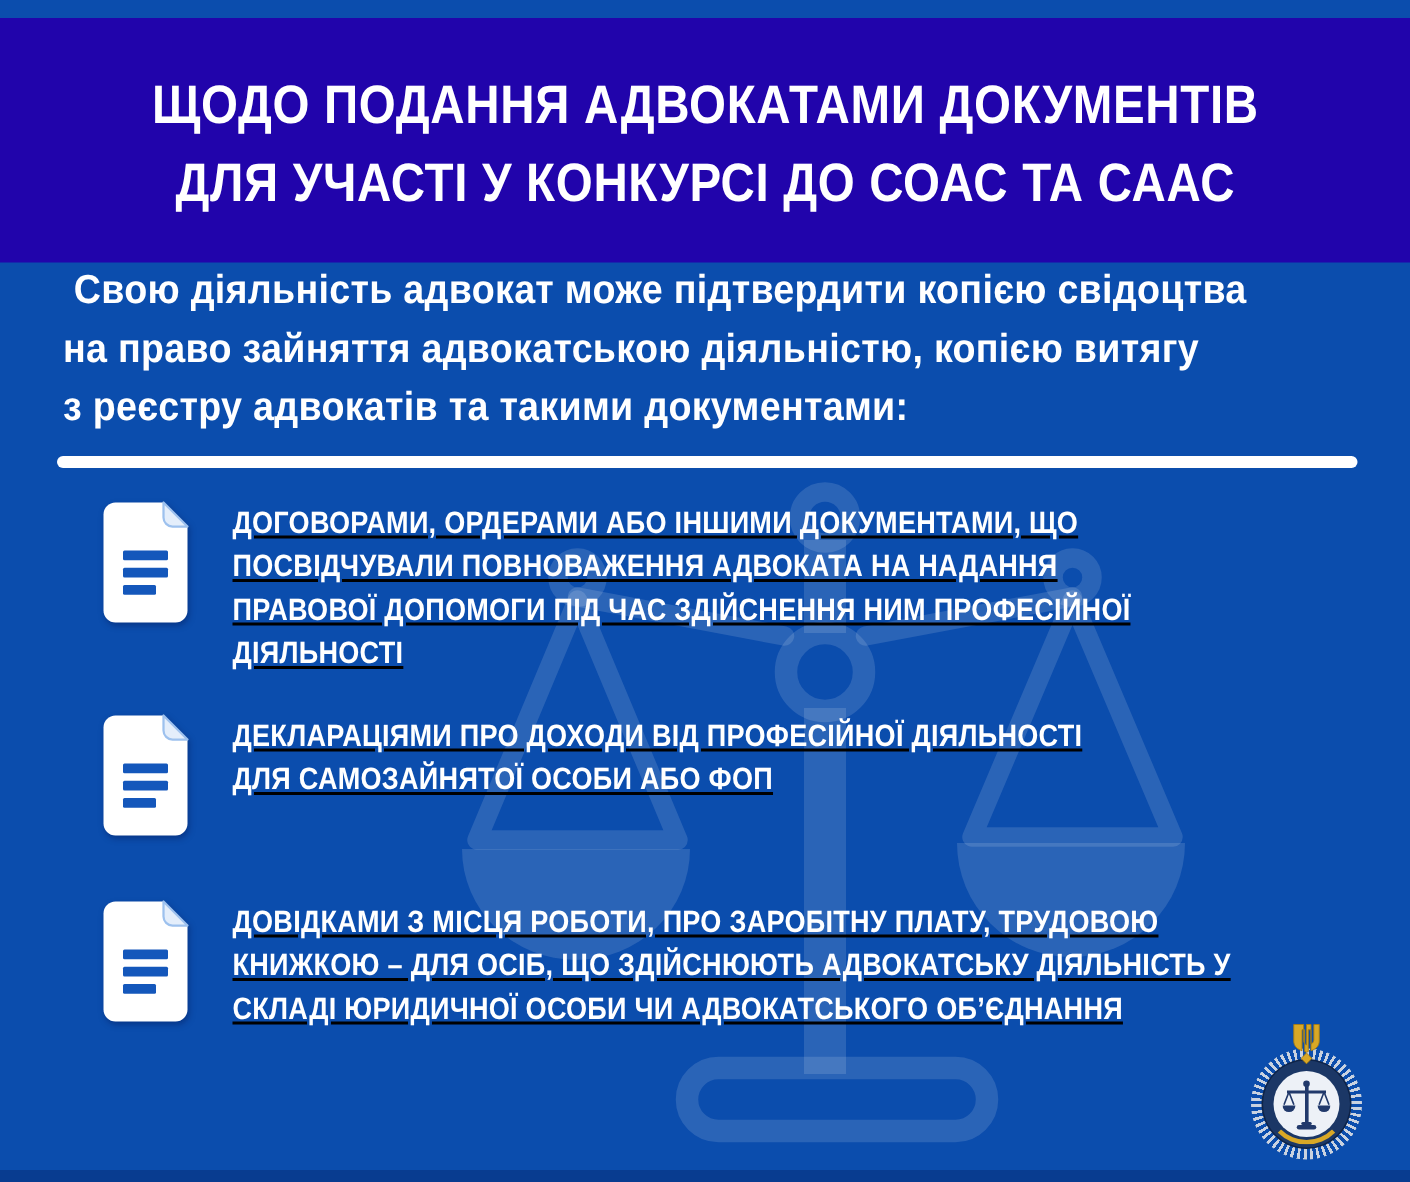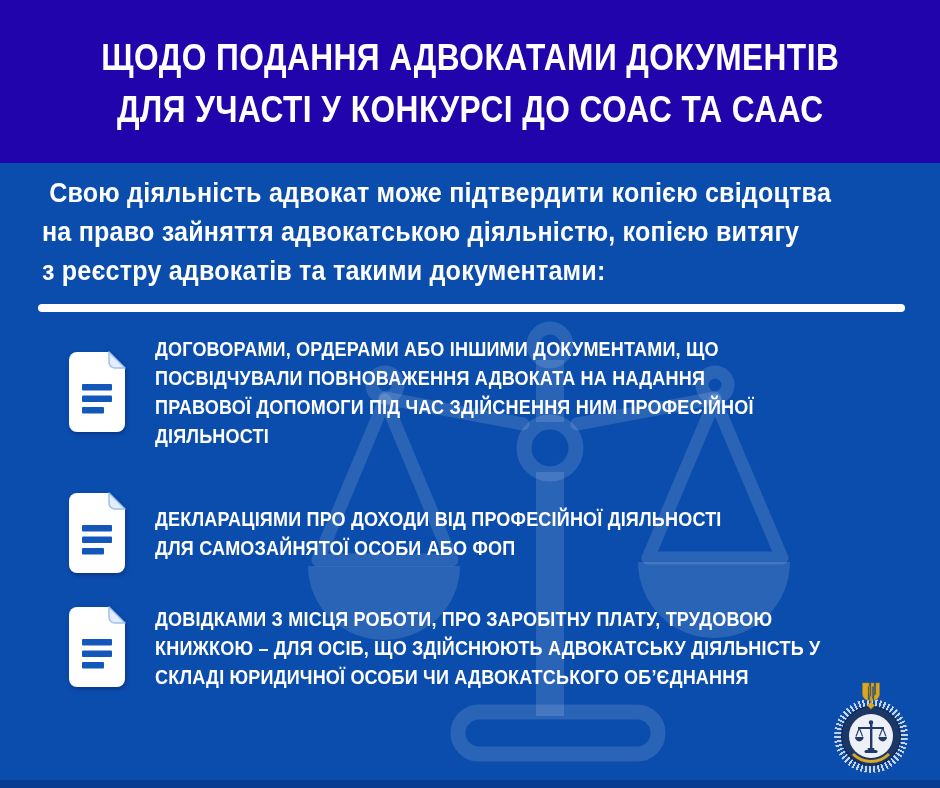--- a/index.html
+++ b/index.html
@@ -3,21 +3,21 @@
 <meta charset="utf-8">
 <style>
   html,body{margin:0;padding:0;background:#222;}
   .canvas{
     position:relative;width:940px;height:788px;overflow:hidden;
     background:#0b4dad;
     font-family:"Liberation Sans","DejaVu Sans",sans-serif;
   }
   
   .header-band{
-    position:absolute;left:0;top:0;width:940px;height:163px;
+    position:absolute;left:0;top:12px;width:940px;height:163px;
     background:#2104ab;display:flex;align-items:center;justify-content:center;
   }
   .page-title{
     color:#fff;font-weight:bold;font-size:36px;line-height:52px;
     text-align:center;white-space:pre;letter-spacing:.5px;
     transform:scaleX(.88);transform-origin:center center;margin-top:4px;
   }
   
   .watermark{position:absolute;left:0;top:0;pointer-events:none;}
   
@@ -25,29 +25,29 @@
     position:absolute;left:42px;top:174px;
     color:#fff;font-weight:bold;font-size:27px;line-height:39px;
     white-space:pre;letter-spacing:.2px;
     transform:scaleX(.93);transform-origin:left top;
   }
   .divider-line{
     position:absolute;left:38px;top:304px;width:867px;height:8px;
     background:#ffffff;border-radius:4px;
   }
   
-  .bullet{position:absolute;left:68px;display:flex;align-items:center;}
+  .bullet{position:absolute;left:68px;display:flex;align-items:flex-start;text-decoration:underline;}
   .bullet .doc-ic{flex:0 0 auto;filter:drop-shadow(1px 2px 2px rgba(0,10,60,.35));}
   .bullet-text{
     margin-left:29px;color:#fff;font-weight:bold;font-size:20.5px;line-height:29px;
     white-space:pre;letter-spacing:.2px;
     transform:scaleX(.88);transform-origin:left center;
   }
   .b1{top:334px;height:116px;}
-  .b2{top:487px;height:92px;}
+  .b2{top:476px;height:92px;}
   .b3{top:600px;height:94px;}
   
   .emblem{position:absolute;left:820px;top:680px;width:102px;height:108px;}
   .emblem .rays{
     position:absolute;left:14px;top:19px;width:74px;height:74px;border-radius:50%;
     background:repeating-conic-gradient(#c9d2e0 0deg 3.2deg, rgba(201,210,224,0) 3.2deg 7.2deg);
   }
   .emblem .ring{
     position:absolute;left:22px;top:27px;width:58px;height:58px;border-radius:50%;
     background:#1b3766;box-shadow:0 0 0 1px #0e2347;

